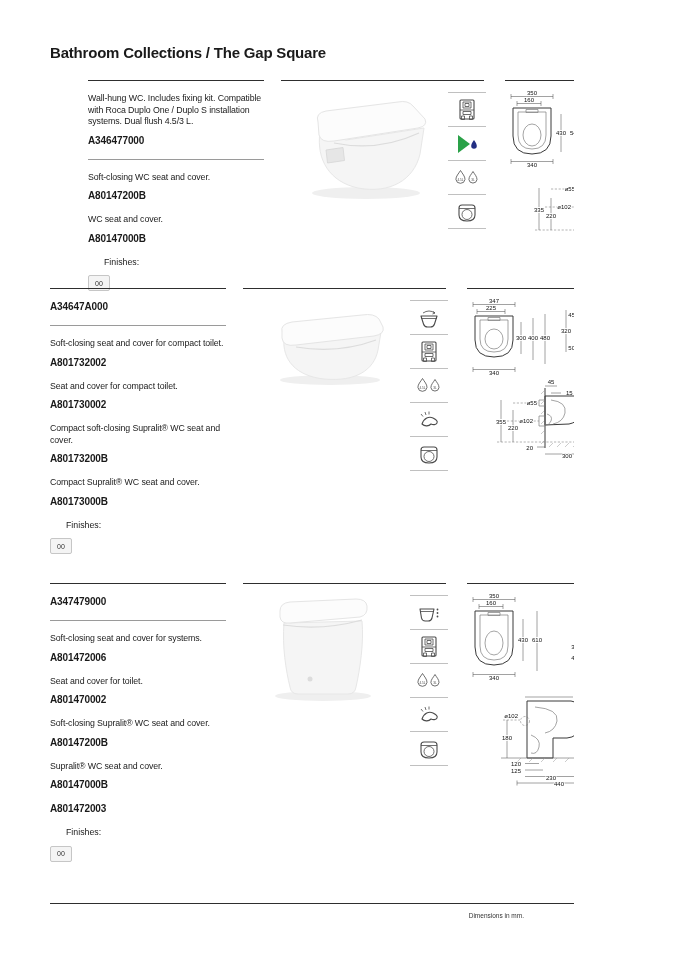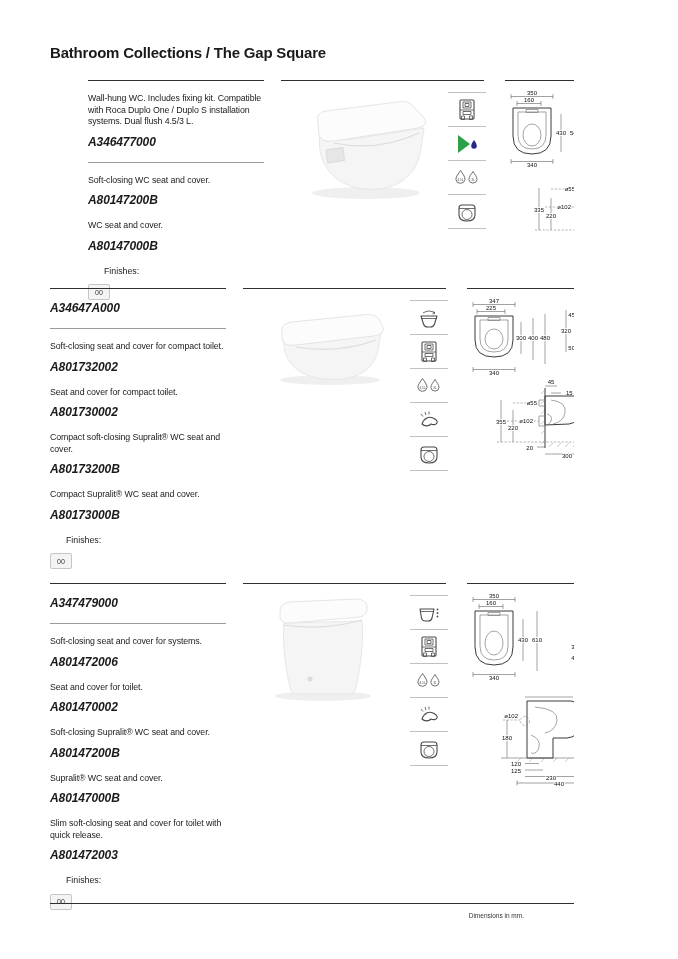--- a/index.html
+++ b/index.html
@@ -9,21 +9,21 @@
   }
   .page-title { position:absolute; left:50px; top:44px; font-size:15px; font-weight:700; letter-spacing:-0.2px; }
   .section { position:absolute; left:0; width:678px; }
   .toprule { position:absolute; top:0; height:1px; background:#2e2e2e; }
   .r-text  { left:50px; width:176px; }
   .r-mid   { left:243px; width:203px; }
   .r-draw  { left:467px; width:173px; }
 
   .textcol { position:absolute; left:50px; top:13px; width:180px; }
   .desc { margin:0 0 7px 0; font-size:8.8px; line-height:11.5px; letter-spacing:-0.1px; }
-  .code { margin:0 0 13px 0; font-size:12px; font-weight:700; letter-spacing:-0.1px;font-style:italic; }
+  .code { margin:0 0 13px 0; font-size:10px; font-weight:700; letter-spacing:-0.1px; }
   .tdivider { border:none; border-top:1px solid #9a9a9a; margin:1px 0 12px 0; width:176px; }
   .finishes { margin:3px 0 5px 0; font-size:8.8px;padding-left:16px; }
   .finish-badge {
     display:inline-flex; align-items:center; justify-content:center;
     min-width:16px; height:14px; padding:0 2px; border:1px solid #c6c6c6;
     background:#f4f4f4; border-radius:2px; font-size:7px; color:#333;
   }
 
   .photo { position:absolute; }
 
@@ -402,21 +402,20 @@
       <p class="code">A347479000</p>
       <hr class="tdivider">
       <p class="desc">Soft-closing seat and cover for systems.</p>
       <p class="code">A801472006</p>
       <p class="desc">Seat and cover for toilet.</p>
       <p class="code">A801470002</p>
       <p class="desc">Soft-closing Supralit® WC seat and cover.</p>
       <p class="code">A80147200B</p>
       <p class="desc">Supralit® WC seat and cover.</p>
       <p class="code">A80147000B</p>
-      <p class="desc">Slim soft-closing seat and cover for toilet with quick release.</p>
       <p class="code">A801472003</p>
       <p class="finishes">Finishes:</p>
       <span class="finish-badge">00</span>
     </div>
 
     <svg class="photo" style="left:252px; top:8px;" width="142" height="112" viewBox="0 0 142 112">
       <ellipse class="ph-shadow" cx="71" cy="105" rx="48" ry="5"></ellipse>
       <path class="ph-body" d="M32,32 C30,55 34,80 38,96 Q39,103 46,103 L96,103 Q103,103 104,96 C108,78 112,52 110,30 Z"></path>
       <path class="ph-lid" d="M28,20 Q28,12 38,11 L104,8 Q114,8 115,15 Q116,24 108,26 L38,32 Q29,33 28,26 Z"></path>
       <path class="ph-seam" d="M31,34 Q70,40 110,29"></path>

